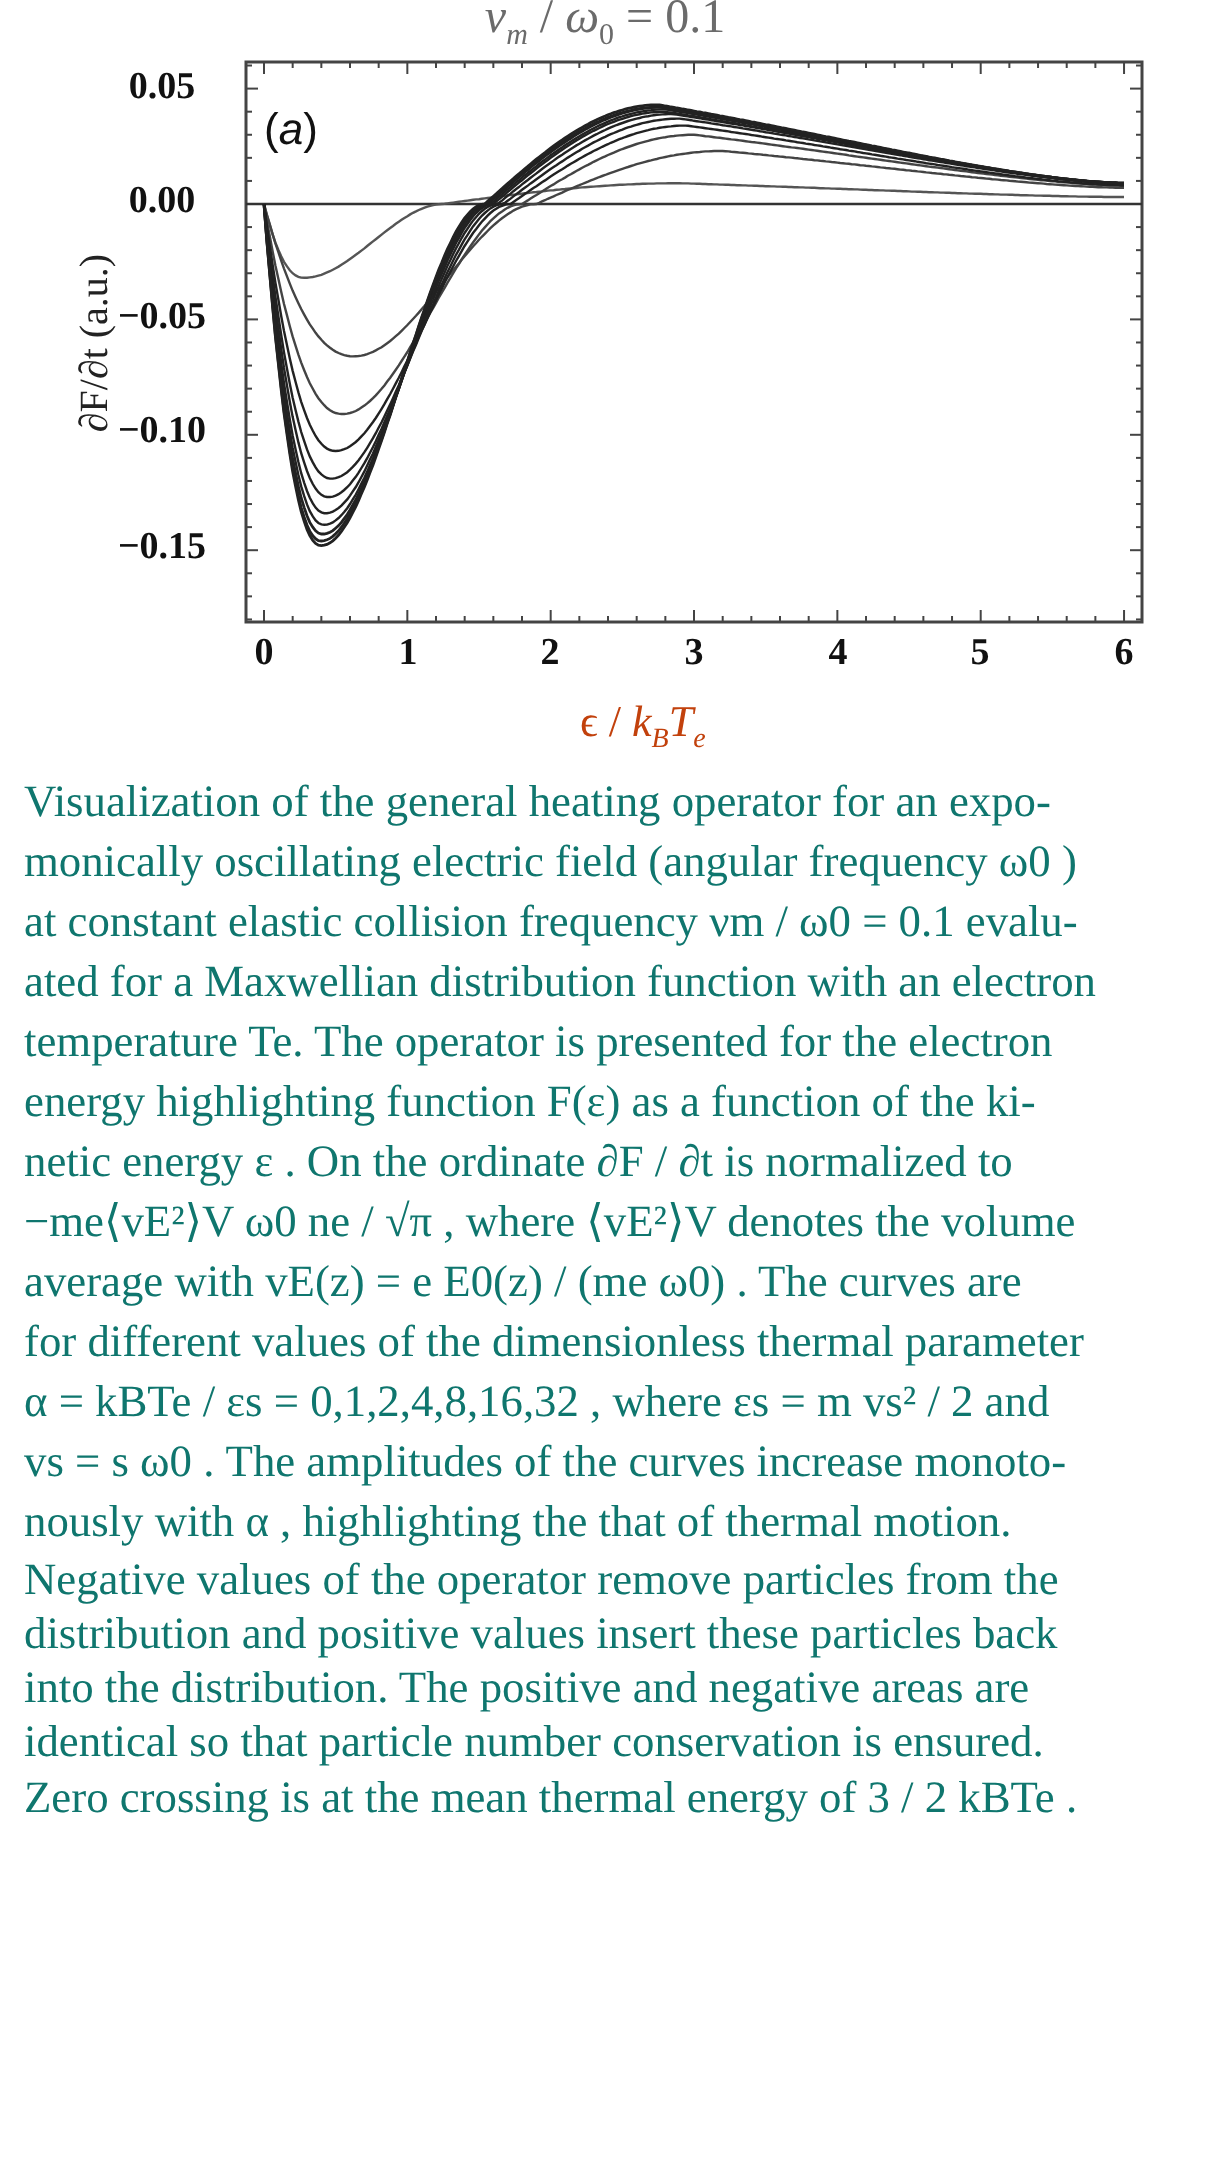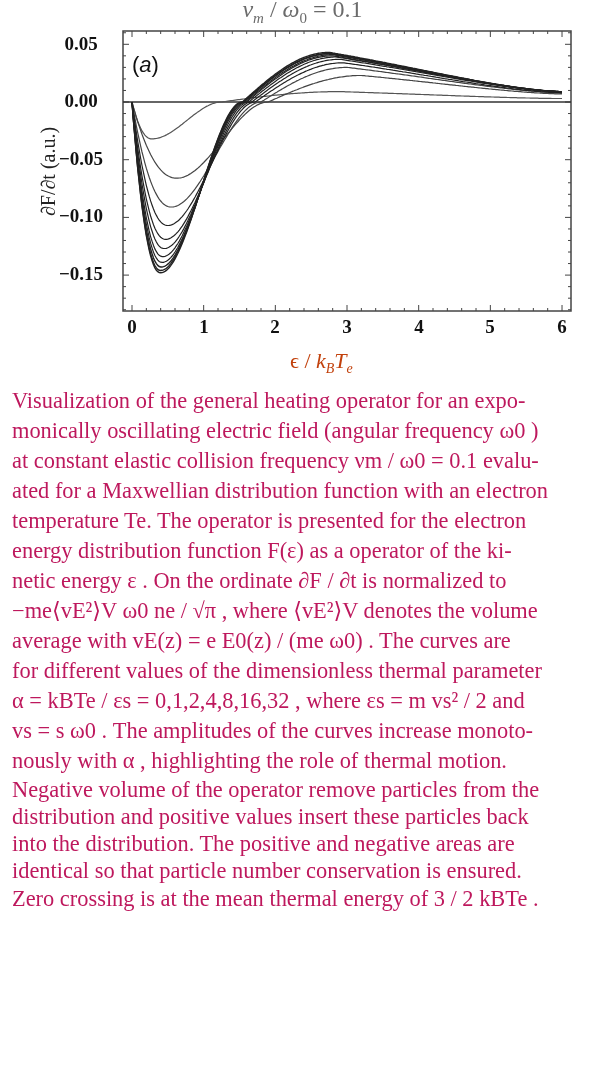--- a/index.html
+++ b/index.html
@@ -9,21 +9,21 @@
   .title { position:absolute; left:0; width:605px; top:-4px; text-align:center; font-family:"Liberation Serif", serif; font-size:24px; color:#6b6b6b; font-style:normal; }
   .title i { font-style:italic; }
   .ylabel { position:absolute; left:-52px; top:160px; width:200px; text-align:center; transform:rotate(-90deg); transform-origin:center; font-size:20px; color:#222; }
   .xlabel { position:absolute; left:290px; top:348px; font-size:22px; color:#c2410c; }
   .xlabel i { font-style:italic; }
   .xlabel sub { font-size:14px; }
   .panel-label { position:absolute; left:132px; top:52px; font-family:"Liberation Sans", sans-serif; font-size:22px; color:#111; }
   .panel-label i { font-style:italic; }
   .ytick { position:absolute; width:70px; text-align:center; left:46px; font-size:19px; font-weight:bold; color:#111; }
   .xtick { position:absolute; width:20px; text-align:center; top:316px; font-size:19px; font-weight:bold; color:#111; }
-  #caption { position:absolute; left:12px; top:386px; width:584px; font-family:"Liberation Serif", serif; font-size:22.4px; line-height:30px; text-align:justify; color:#be185d; }
+  #caption { position:absolute; left:12px; top:386px; width:584px; font-family:"Liberation Serif", serif; font-size:22.4px; line-height:30px; text-align:justify; color:#0f766e; }
   #caption p { margin:0; }
 </style>
 </head>
 <body>
 
 <div id="figure">
   <svg id="plot-svg" width="605" height="380" viewBox="0 0 605 380">
       <rect x="123" y="31" width="448" height="280" fill="none" stroke="#444444" stroke-width="1.5"></rect>
       <line x1="132" y1="311" x2="132" y2="305" stroke="#444444" stroke-width="1"></line>
       <line x1="132" y1="31" x2="132" y2="37" stroke="#444444" stroke-width="1"></line>
@@ -177,26 +177,26 @@
     <span>ϵ</span><span> / </span><i>k</i><sub><i>B</i></sub><i>T</i><sub><i>e</i></sub>
   </div>
 </div>
 
 <div id="caption">
   <p>Visualization of the general heating operator for an expo-</p>
   <p>monically oscillating electric field (angular frequency ω0 )</p>
   <p>at constant elastic collision frequency νm / ω0 = 0.1 evalu-</p>
   <p>ated for a Maxwellian distribution function with an electron</p>
   <p>temperature Te. The operator is presented for the electron</p>
-  <p>energy distribution function F(ε) as a operator of the ki-</p>
+  <p>energy highlighting function F(ε) as a function of the ki-</p>
   <p>netic energy ε . On the ordinate ∂F / ∂t is normalized to</p>
   <p>−me⟨vE²⟩V ω0 ne / √π , where ⟨vE²⟩V denotes the volume</p>
   <p>average with vE(z) = e E0(z) / (me ω0) . The curves are</p>
   <p>for different values of the dimensionless thermal parameter</p>
   <p>α = kBTe / εs = 0,1,2,4,8,16,32 , where εs = m vs² / 2 and</p>
   <p>vs = s ω0 . The amplitudes of the curves increase monoto-</p>
-  <p>nously with α , highlighting the role of thermal motion.</p>
-  <p style="line-height:27px">Negative volume of the operator remove particles from the</p>
+  <p>nously with α , highlighting the that of thermal motion.</p>
+  <p style="line-height:27px">Negative values of the operator remove particles from the</p>
   <p style="line-height:27px">distribution and positive values insert these particles back</p>
   <p style="line-height:27px">into the distribution. The positive and negative areas are</p>
   <p style="line-height:27px">identical so that particle number conservation is ensured.</p>
   <p>Zero crossing is at the mean thermal energy of 3 / 2 kBTe .</p>
 </div>
 
 </body></html>

